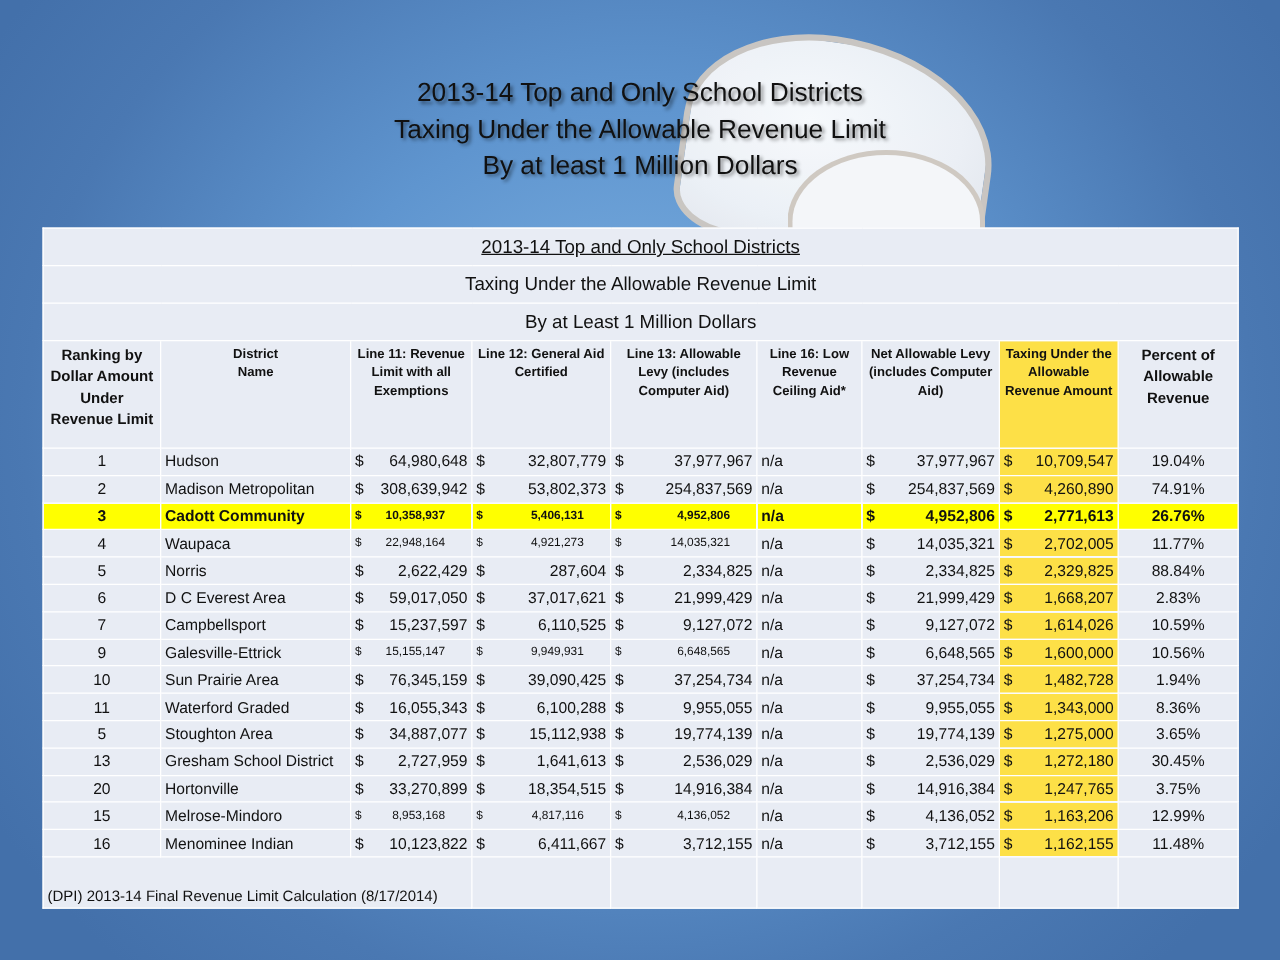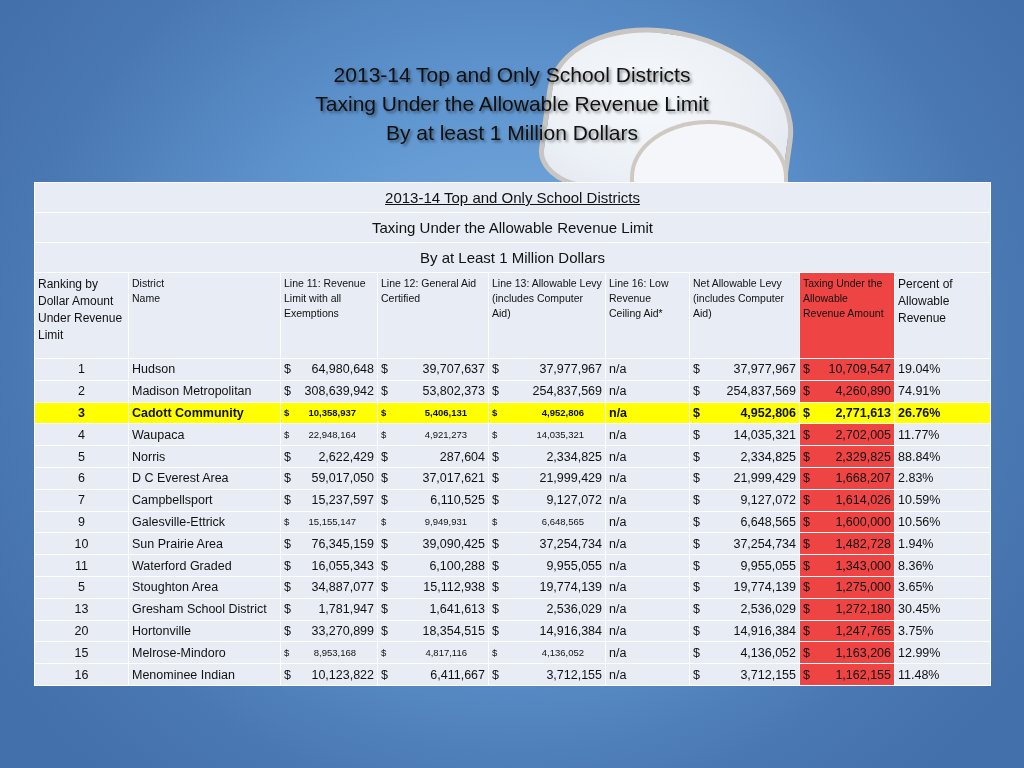--- a/index.html
+++ b/index.html
@@ -29,26 +29,26 @@
   .slide-title div { white-space:nowrap; }
   table {
     position:absolute; left:34px; top:182px; width:956px;
     border-collapse:collapse; table-layout:fixed;
     background:#e8ecf4; color:#111;
     font-family:"Liberation Sans", sans-serif;
   }
   td { border:1px solid #ffffff; padding:0 3px; white-space:nowrap; overflow:hidden; }
   .band td { text-align:center; font-size:15px; height:29px; }
   .band .u { text-decoration:underline; }
-  .hdr td { vertical-align:top; text-align:left; font-size:10.5px; line-height:15px; height:82px; white-space:normal; padding-top:3px; }
+  .hdr td { vertical-align:top; text-align:center; font-size:10.5px; line-height:15px; height:82px; white-space:normal; padding-top:3px;font-weight:bold; }
   .hdr td.big { font-size:12px; line-height:17px; }
-  .hl { background:#ef4444; }
+  .hl { background:#fde047; }
   tr.row td { height:20.8px; font-size:12.5px; }
   .c-rank { text-align:center; }
-  .c-num { text-align:left; }
+  .c-num { text-align:center; }
   .money { display:flex; justify-content:space-between; }
   .small { font-size:9.5px !important; }
   .small .money span:last-child { padding-right:18px; }
   tr.hlrow td { background:#ffff00; font-weight:bold; }
   tr.hlrow td.small, tr.hlrow .smallb { font-size:9.5px; }
   .foot td { height:38px; vertical-align:bottom; font-size:12px; padding-bottom:2px; }
 </style>
 </head>
 <body>
 
@@ -101,21 +101,21 @@
     <td>Hudson</td>
     <td>
           <div class="money">
             <span>$</span>
             <span>64,980,648</span>
           </div>
         </td>
     <td>
           <div class="money">
             <span>$</span>
-            <span>39,707,637</span>
+            <span>32,807,779</span>
           </div>
         </td>
     <td>
           <div class="money">
             <span>$</span>
             <span>37,977,967</span>
           </div>
         </td>
     <td>n/a</td>
     <td>
@@ -491,21 +491,21 @@
           </div>
         </td>
     <td class="c-num">3.65%</td>
   </tr>
       <tr class="row">
     <td class="c-rank">13</td>
     <td>Gresham School District</td>
     <td>
           <div class="money">
             <span>$</span>
-            <span>1,781,947</span>
+            <span>2,727,959</span>
           </div>
         </td>
     <td>
           <div class="money">
             <span>$</span>
             <span>1,641,613</span>
           </div>
         </td>
     <td>
           <div class="money">
@@ -629,14 +629,23 @@
           </div>
         </td>
     <td class="hl">
           <div class="money">
             <span>$</span>
             <span>1,162,155</span>
           </div>
         </td>
     <td class="c-num">11.48%</td>
   </tr>
+      <tr class="foot">
+        <td colspan="3">(DPI) 2013-14 Final Revenue Limit Calculation (8/17/2014)</td>
+        <td></td>
+        <td></td>
+        <td></td>
+        <td></td>
+        <td style="background: rgb(232, 236, 244);"></td>
+        <td></td>
+      </tr>
     </tbody>
 </table>
 
 </body></html>

